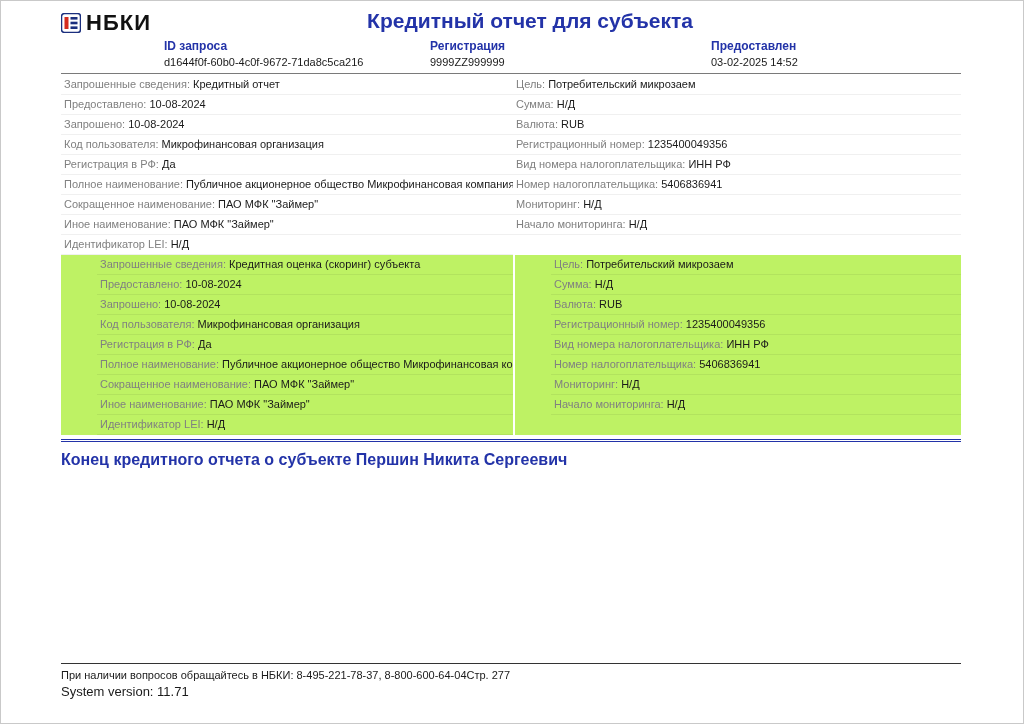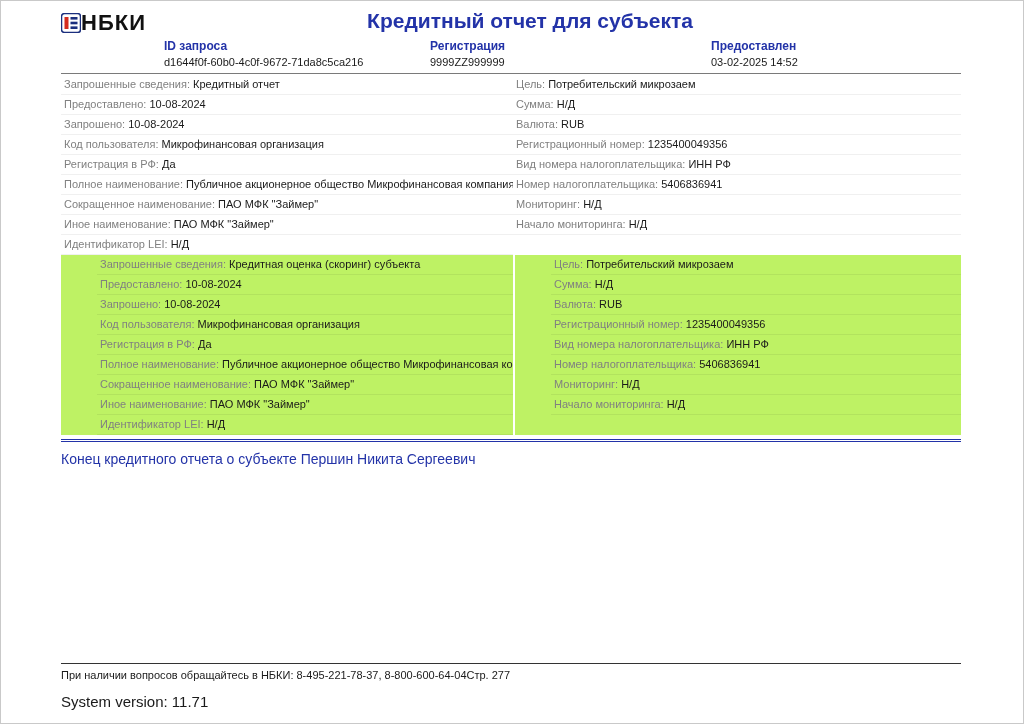--- a/index.html
+++ b/index.html
@@ -13,21 +13,21 @@
   .page {
     position:relative;
     width:1024px; height:724px;
     background:#fff;
     border:1px solid #c9c9c9;
     overflow:hidden;
   }
   
   .logo {
     position:absolute; left:60px; top:9px;
-    display:flex; align-items:center; 
+    display:flex; align-items:center; gap:5px;
   }
   .logo-text {
     font-size:22px; font-weight:bold; color:#111;
     letter-spacing:1px;
   }
   .title {
     position:absolute; left:0; right:0; top:8px;
     text-align:center;
     font-size:21px; font-weight:bold;
     color:#2333a8;
@@ -63,32 +63,32 @@
   }
   .lbl { color:#808080; }
   .val { color:#1a1a1a; }
   .blue-rule {
     margin-top:4px;
     border-top:3px double #2333a8;
     height:0;
   }
   .end-text {
     margin-top:9px;
-    font-size:14px; font-weight:normal;
+    font-size:16px; font-weight:bold;
     color:#2333a8;
   }
   
   .footer { position:absolute; left:60px; right:62px; top:662px; }
   .footer-rule { border-top:1px solid #333; }
   .footer-row {
     display:flex; 
     padding-top:5px;
     font-size:11px; color:#1a1a1a;
   }
-  .footer-sys { margin-top:12px; font-size:15px; color:#1a1a1a; }
+  .footer-sys { margin-top:3px; font-size:13px; color:#1a1a1a; }
 </style>
 </head>
 <body>
 
 <div class="page">
 
   <div class="logo">
     <span style="display:inline-flex;">
       <svg width="20" height="20" viewBox="0 0 20 20" aria-hidden="true">
         <rect x="0.5" y="0.5" width="19" height="19" rx="3" fill="#ffffff" stroke="#1b2f7e" stroke-width="1.5"></rect>

